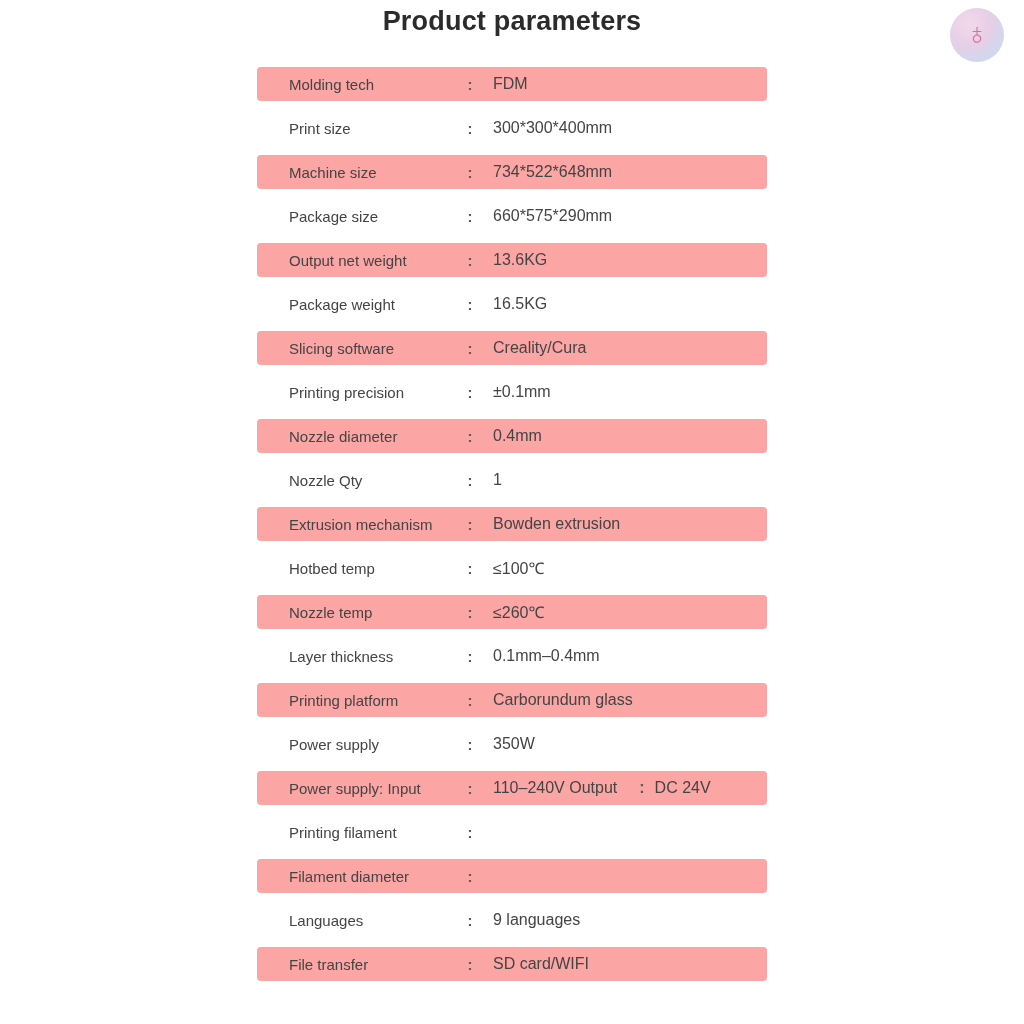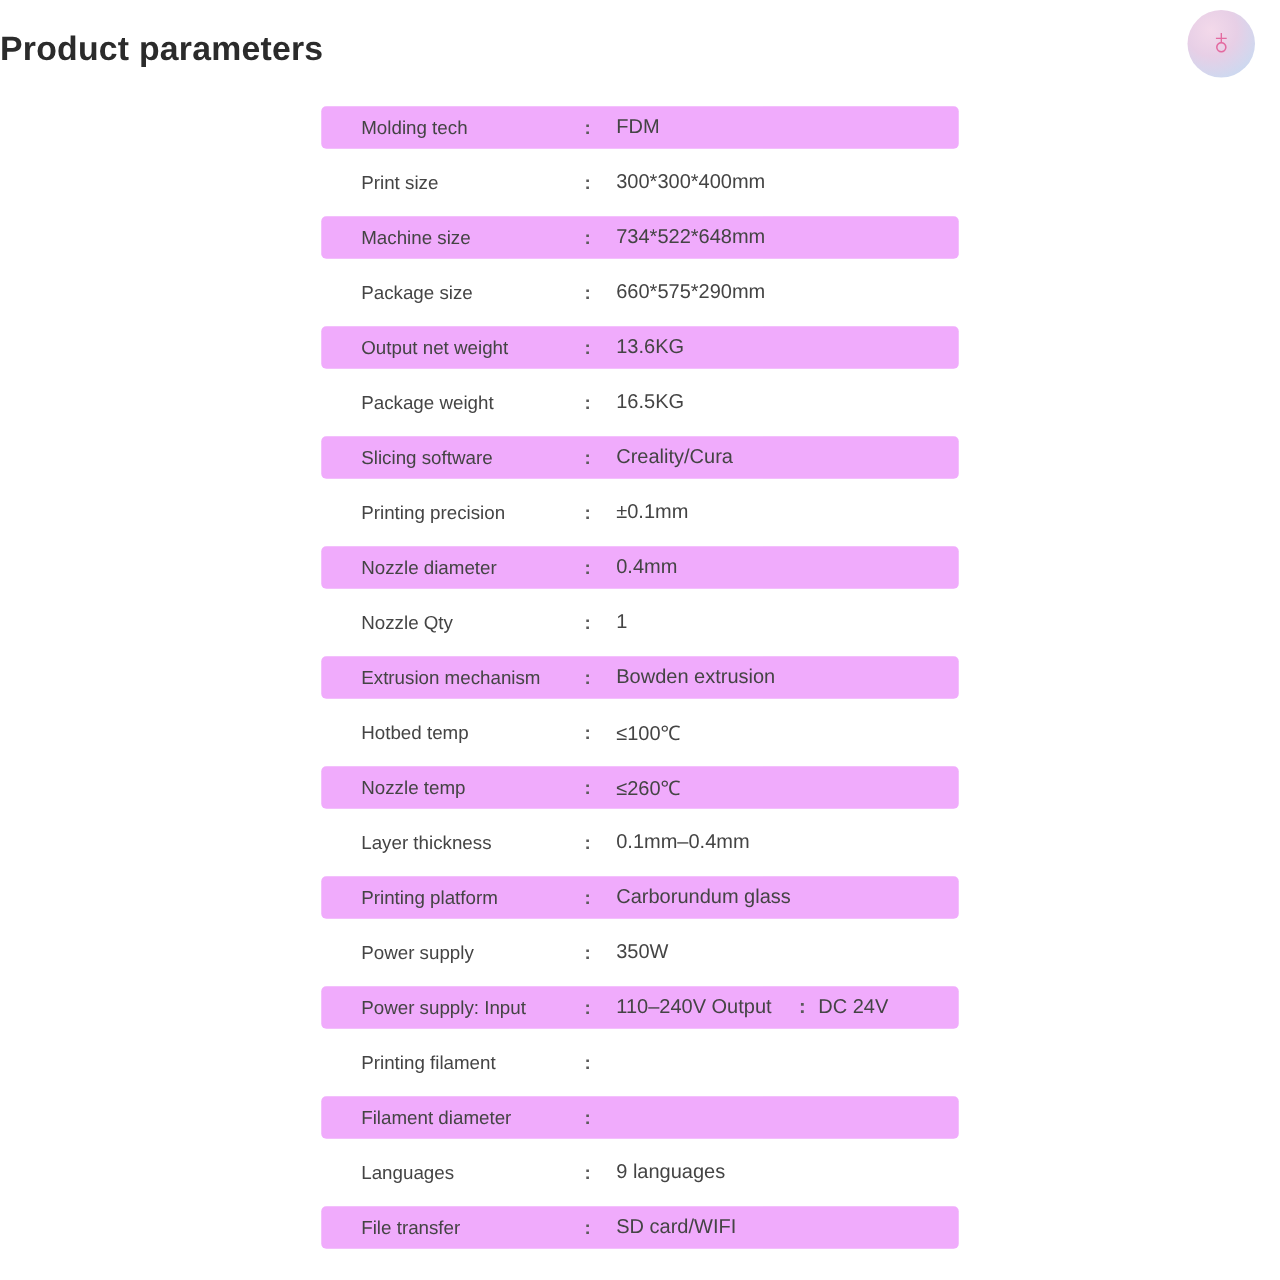--- a/index.html
+++ b/index.html
@@ -17,24 +17,25 @@
   }
 
   .page {
     position: relative;
     width: 1024px;
     height: 1024px;
     box-sizing: border-box;
   }
 
   .page-title {
+    text-align: center;
     font-size: 27px;
     font-weight: bold;
     color: #2b2b2b;
-    padding-top: 24px;
+    padding-top: 6px;
     letter-spacing: 0.2px;
   }
 
   .brand-logo {
     position: absolute;
     top: 8px;
     right: 20px;
     width: 54px;
     height: 54px;
     border-radius: 50%;
@@ -58,21 +59,21 @@
   .spec-row {
     display: flex;
     align-items: center;
     height: 34px;
     margin-bottom: 10px;
     border-radius: 4px;
     padding: 0 0 0 0;
     box-sizing: border-box;
   }
   .spec-row.shaded {
-    background: #f0abfc;
+    background: #fca5a5;
   }
 
   .spec-label {
     width: 204px;
     padding-left: 32px;
     box-sizing: border-box;
     font-size: 15px;
     color: #444444;
     white-space: nowrap;
   }

